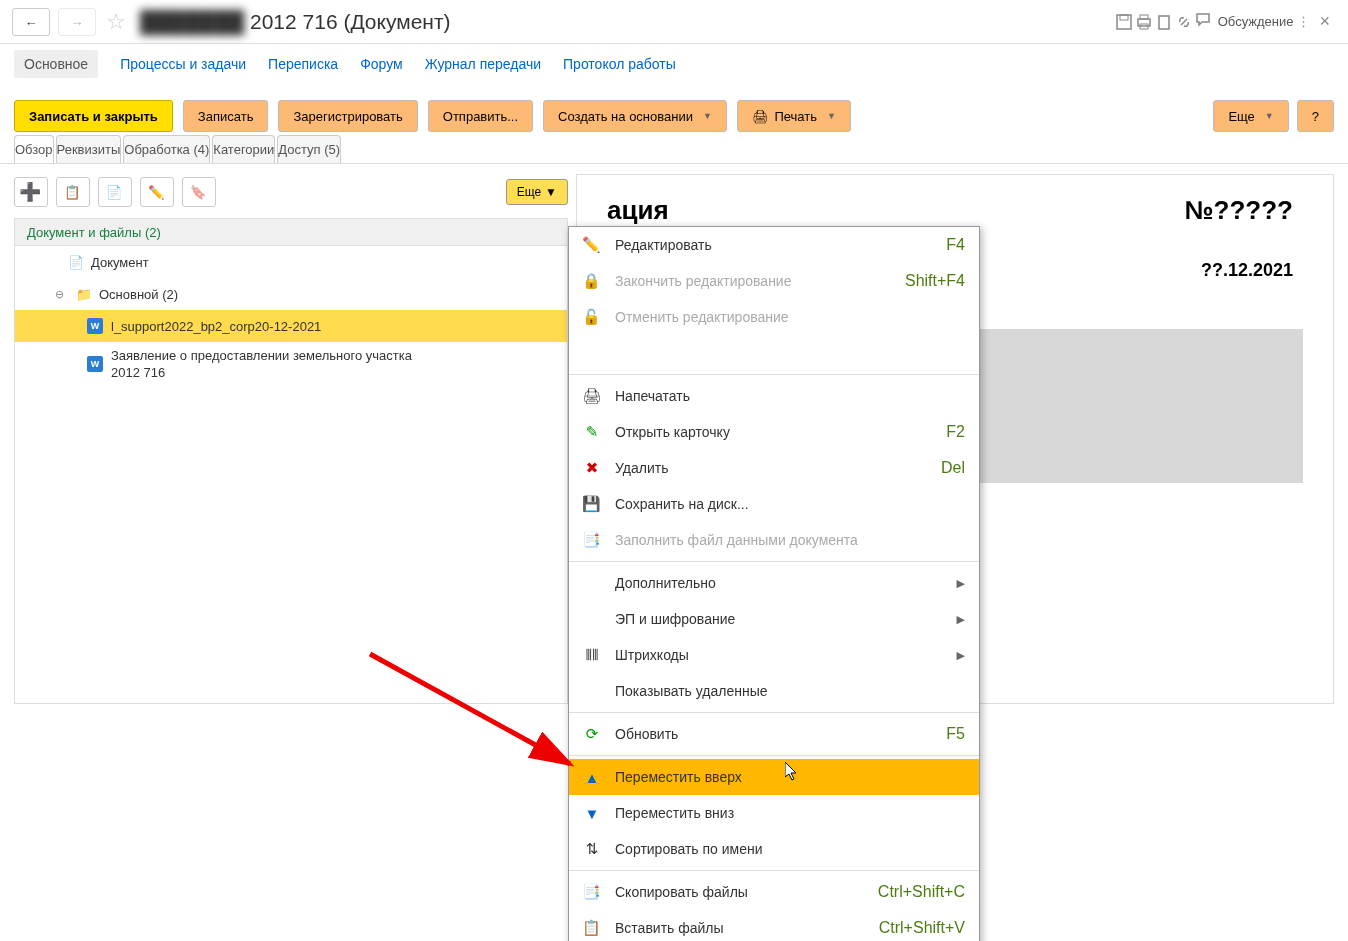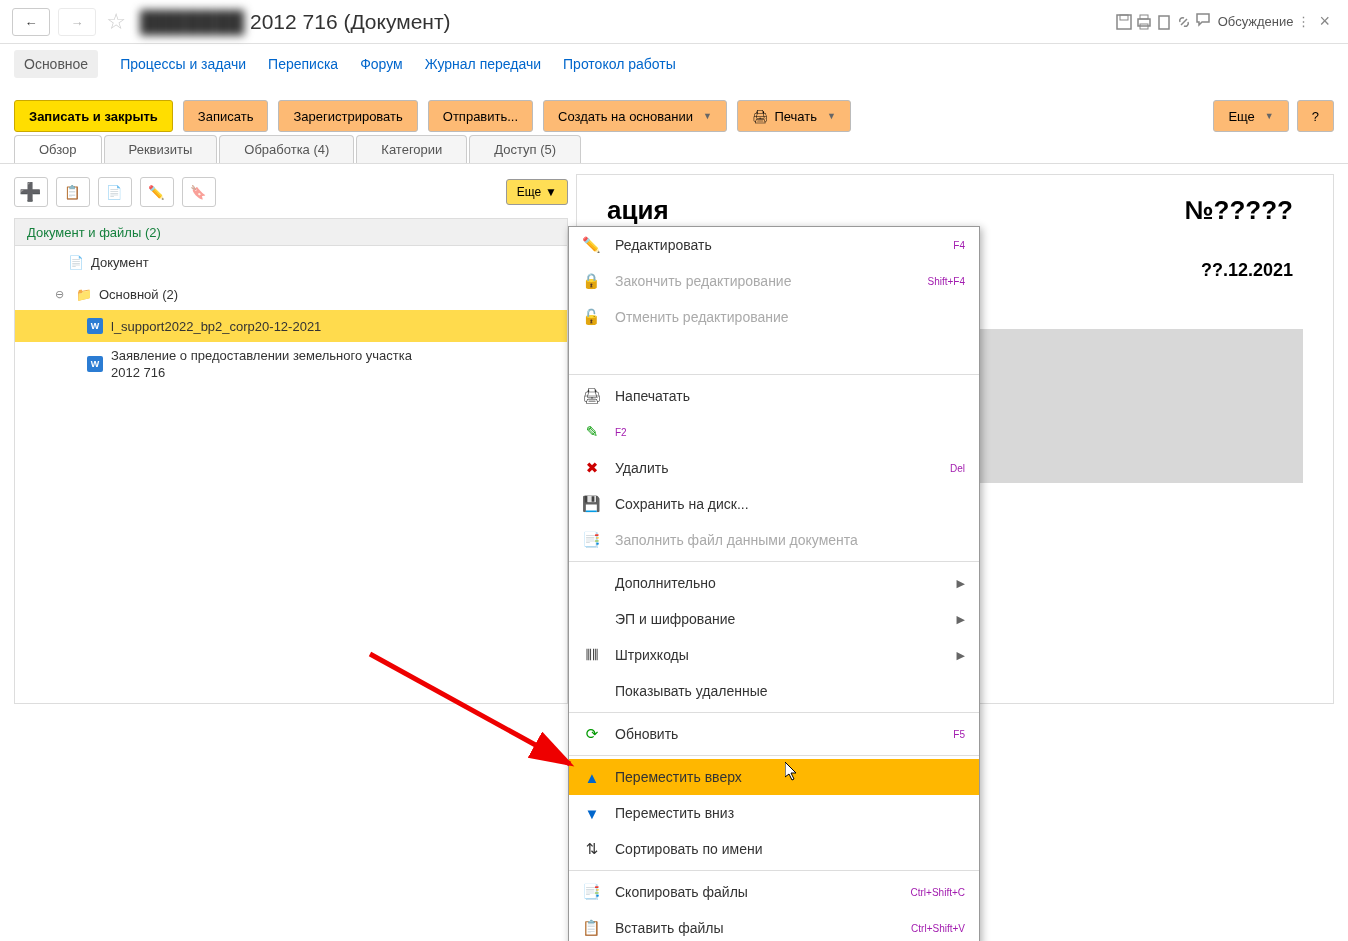--- a/index.html
+++ b/index.html
@@ -20,21 +20,21 @@
 .nav-tab { color: #0066cc; cursor: pointer; font-size: 14px; }
 .nav-tab.active { color: #555; background: #eee; padding: 6px 10px; border-radius: 3px; }
 
 .toolbar { height: 48px; display: flex; align-items: flex-end; gap: 10px; padding: 0 14px; }
 .btn { height: 32px; border: 1px solid #bbb; border-radius: 3px; background: #fdba74; padding: 0 14px; display: flex; align-items: center; cursor: pointer; font-size: 13px; gap: 6px; }
 .btn-primary { background: #ffde00; border-color: #caa800; font-weight: bold; }
 .btn .dd { font-size: 9px; color: #666; margin-left: 4px; }
 .toolbar-right { margin-left: auto; display: flex; gap: 8px; }
 
 .subtabs { height: 32px; display: flex; align-items: flex-end; padding: 0 14px; border-bottom: 1px solid #ddd; }
-.subtab { padding: 6px 24px; border: 1px solid #ccc; border-bottom: none; background: #f5f5f5; border-top-left-radius: 4px; border-top-right-radius: 4px; margin-right: 2px; cursor: pointer; font-size: 13px; color: #555; }
+.subtab { padding: 6px 0; border: 1px solid #ccc; border-bottom: none; background: #f5f5f5; border-top-left-radius: 4px; border-top-right-radius: 4px; margin-right: 2px; cursor: pointer; font-size: 13px; color: #555; }
 .subtab.active { background: #fff; position: relative; z-index: 1; }
 
 .content { display: flex; padding: 10px 14px; gap: 8px; height: 550px; }
 .left-panel { width: 554px; display: flex; flex-direction: column; }
 .left-toolbar { height: 36px; display: flex; align-items: center; gap: 8px; margin-bottom: 8px; }
 .icon-btn { width: 34px; height: 30px; border: 1px solid #ccc; border-radius: 3px; background: #fff; display: flex; align-items: center; justify-content: center; cursor: pointer; }
 .more-btn { margin-left: auto; height: 26px; border: 1px solid #999; border-radius: 3px; padding: 0 10px; display: flex; align-items: center; gap: 4px; cursor: pointer; font-size: 12px; background: #ffde55; }
 .tree-header { height: 28px; background: #f0f0f0; border: 1px solid #ddd; padding: 0 12px; display: flex; align-items: center; font-size: 13px; color: #15803d; }
 .tree-body { border: 1px solid #ddd; border-top: none; flex: 1; background: #fff; }
 .tree-row { height: 32px; display: flex; align-items: center; padding: 0 10px; gap: 8px; cursor: pointer; }
@@ -56,21 +56,21 @@
 .pv-highlight { background: #d8d8d8; padding: 2px; }
 .pv-body { font-size: 20px; font-weight: bold; margin-top: 10px; line-height: 1.5; }
 .pv-link { color: #008080; text-decoration: underline; font-size: 16px; text-align: justify; margin-top: 50px; }
 
 .context-menu { position: absolute; left: 568px; top: 226px; width: 412px; background: #fff; border: 1px solid #999; box-shadow: 2px 2px 8px rgba(0,0,0,0.3); z-index: 100; }
 .menu-item { height: 36px; display: flex; align-items: center; padding: 0 14px; gap: 14px; cursor: pointer; font-size: 14px; }
 .menu-item.highlighted { background: #ffb700; }
 .menu-item.disabled { color: #aaa; cursor: default; }
 .menu-icon { width: 18px; height: 18px; display: flex; align-items: center; justify-content: center; font-size: 15px; }
 .menu-label { flex: 1; }
-.menu-shortcut { color: #a21caf; font-size: 10px; }
+.menu-shortcut { color: #4d7c0f; font-size: 16px; }
 .menu-sep { height: 1px; background: #ddd; margin: 3px 0; }
 .menu-arrow { color: #666; font-size: 11px; }
 
 .red-arrow { position: absolute; left: 360px; top: 644px; z-index: 200; pointer-events: none; }
 .cursor { position: absolute; left: 785px; top: 762px; z-index: 300; pointer-events: none; }
 </style>
 </head>
 <body>
 
 <div class="titlebar">
@@ -248,20 +248,21 @@
   <div class="menu-item">
       <span class="menu-icon"></span>
     </div>
   <div class="menu-sep"></div>
   <div class="menu-item">
       <span class="menu-icon">🖨</span>
       <span class="menu-label">Напечатать</span>
     </div>
   <div class="menu-item">
       <span class="menu-icon" style="color:#090">✎</span>
+      <span class="menu-label">Открыть карточку</span>
       <span class="menu-shortcut">F2</span>
     </div>
   <div class="menu-item">
       <span class="menu-icon" style="color:#c00">✖</span>
       <span class="menu-label">Удалить</span>
       <span class="menu-shortcut">Del</span>
     </div>
   <div class="menu-item">
       <span class="menu-icon">💾</span>
       <span class="menu-label">Сохранить на диск...</span>

